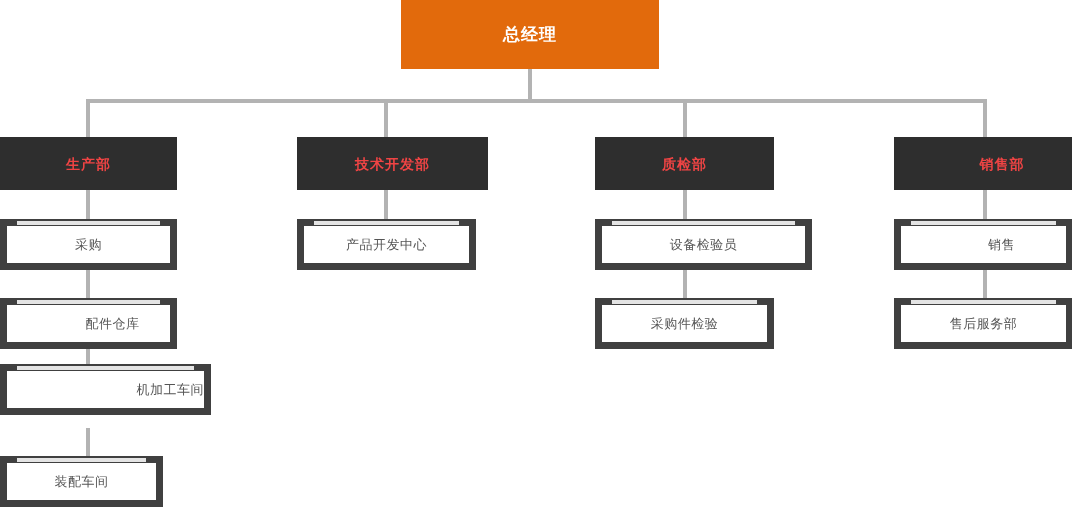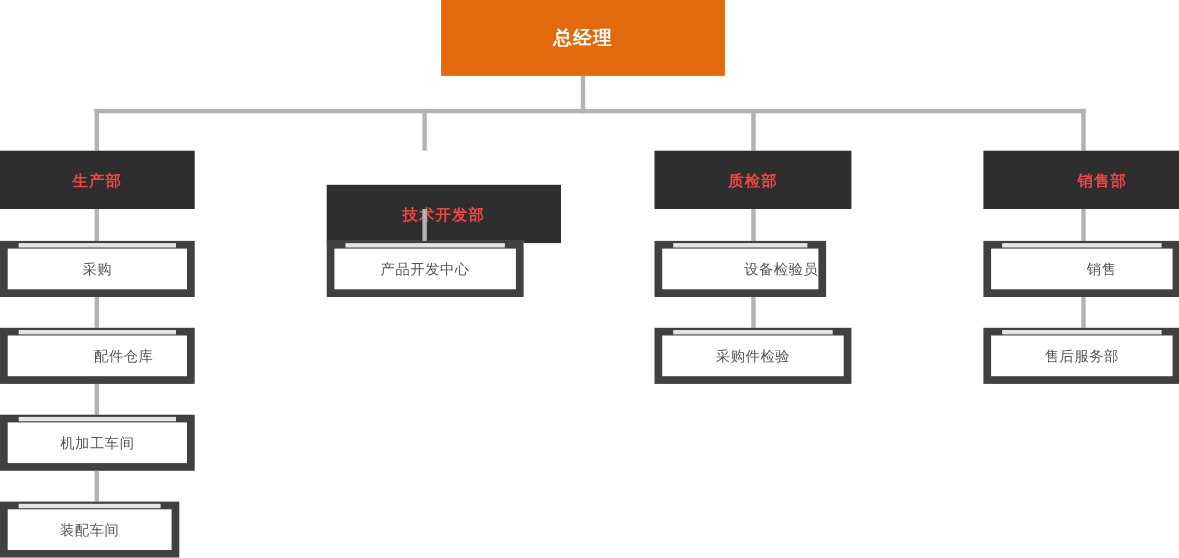--- a/index.html
+++ b/index.html
@@ -113,21 +113,21 @@
 
   <div class="conn conn-v" style="left:86px; top:99px; height:38px;"></div>
   <div class="conn conn-v" style="left:384px; top:99px; height:38px;"></div>
   <div class="conn conn-v" style="left:683px; top:99px; height:38px;"></div>
   <div class="conn conn-v" style="left:983px; top:99px; height:38px;"></div>
 
   <div class="dept-node" style="left:0px; width:177px;">
     <span class="dept-label">生产部</span>
   </div>
 
-  <div class="dept-node" style="left:297px; width:213px;margin-top:31px;">
+  <div class="dept-node" style="left:297px; width:191px;">
     <span class="dept-label">技术开发部</span>
   </div>
 
   <div class="dept-node" style="left:595px; width:179px;">
     <span class="dept-label">质检部</span>
   </div>
 
   <div class="dept-node" style="left:894px; width:216px;">
     <span class="dept-label">销售部</span>
   </div>
@@ -136,36 +136,36 @@
   <div class="child-node" style="left:0px; top:219px; width:177px;">
     <span class="child-label">采购</span>
   </div>
 
   <div class="conn conn-v" style="left:86px; top:270px; height:29px;"></div>
   <div class="child-node" style="left:0px; top:298px; width:177px;padding-left:48px;">
     <span class="child-label">配件仓库</span>
   </div>
 
   <div class="conn conn-v" style="left:86px; top:349px; height:29px;"></div>
-  <div class="child-node" style="left:0px; top:377px; width:177px;">
+  <div class="child-node" style="left:0px; top:364px; width:211px;justify-content:flex-end;">
     <span class="child-label">机加工车间</span>
   </div>
 
   <div class="conn conn-v" style="left:86px; top:428px; height:29px;"></div>
   <div class="child-node" style="left:0px; top:456px; width:163px;">
     <span class="child-label">装配车间</span>
   </div>
 
   <div class="conn conn-v" style="left:384px; top:190px; height:30px;"></div>
   <div class="child-node" style="left:297px; top:219px; width:179px;">
     <span class="child-label">产品开发中心</span>
   </div>
 
   <div class="conn conn-v" style="left:683px; top:190px; height:30px;"></div>
-  <div class="child-node" style="left:595px; top:219px; width:156px;justify-content:flex-end;">
+  <div class="child-node" style="left:595px; top:219px; width:217px;">
     <span class="child-label">设备检验员</span>
   </div>
 
   <div class="conn conn-v" style="left:683px; top:270px; height:29px;"></div>
   <div class="child-node" style="left:595px; top:298px; width:179px;">
     <span class="child-label">采购件检验</span>
   </div>
 
   <div class="conn conn-v" style="left:983px; top:190px; height:30px;"></div>
   <div class="child-node" style="left:894px; top:219px; width:179px;padding-left:36px;">

